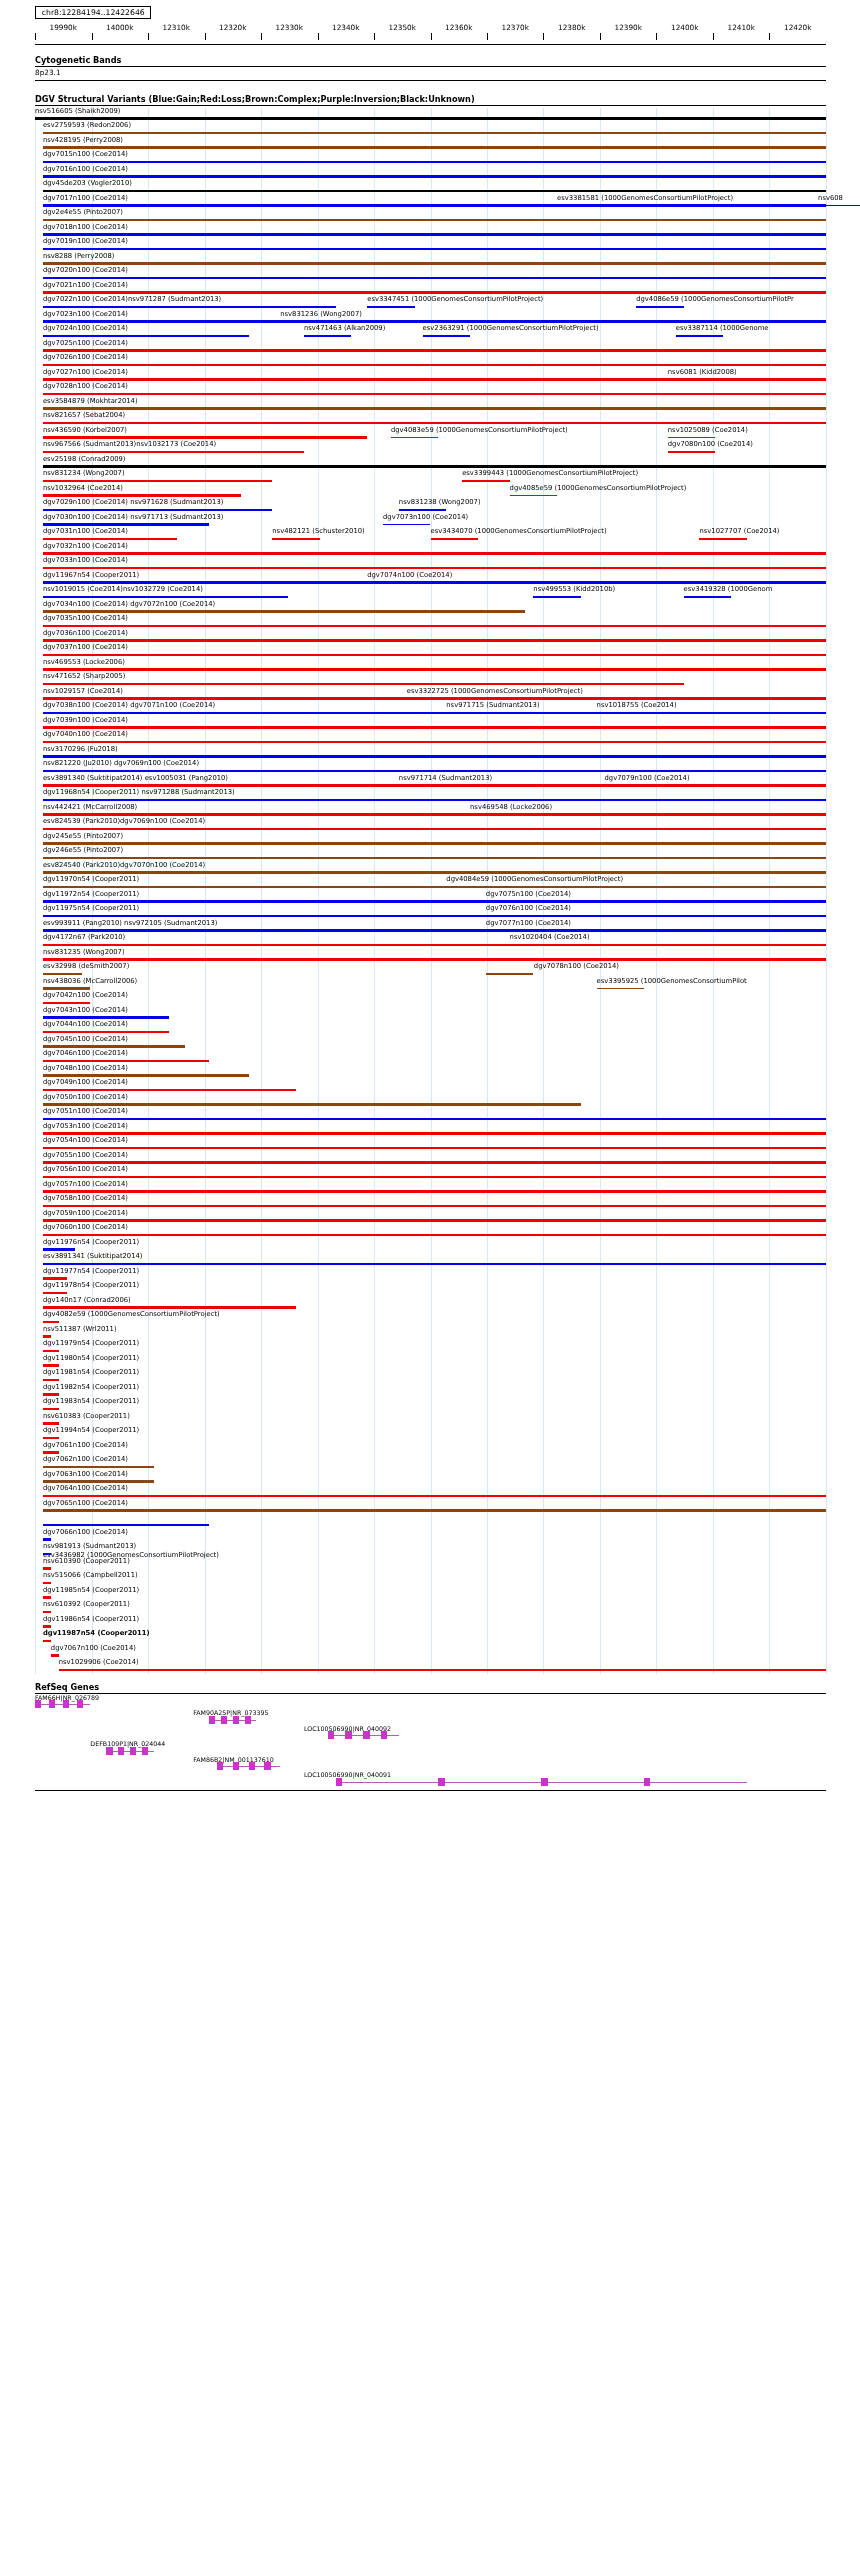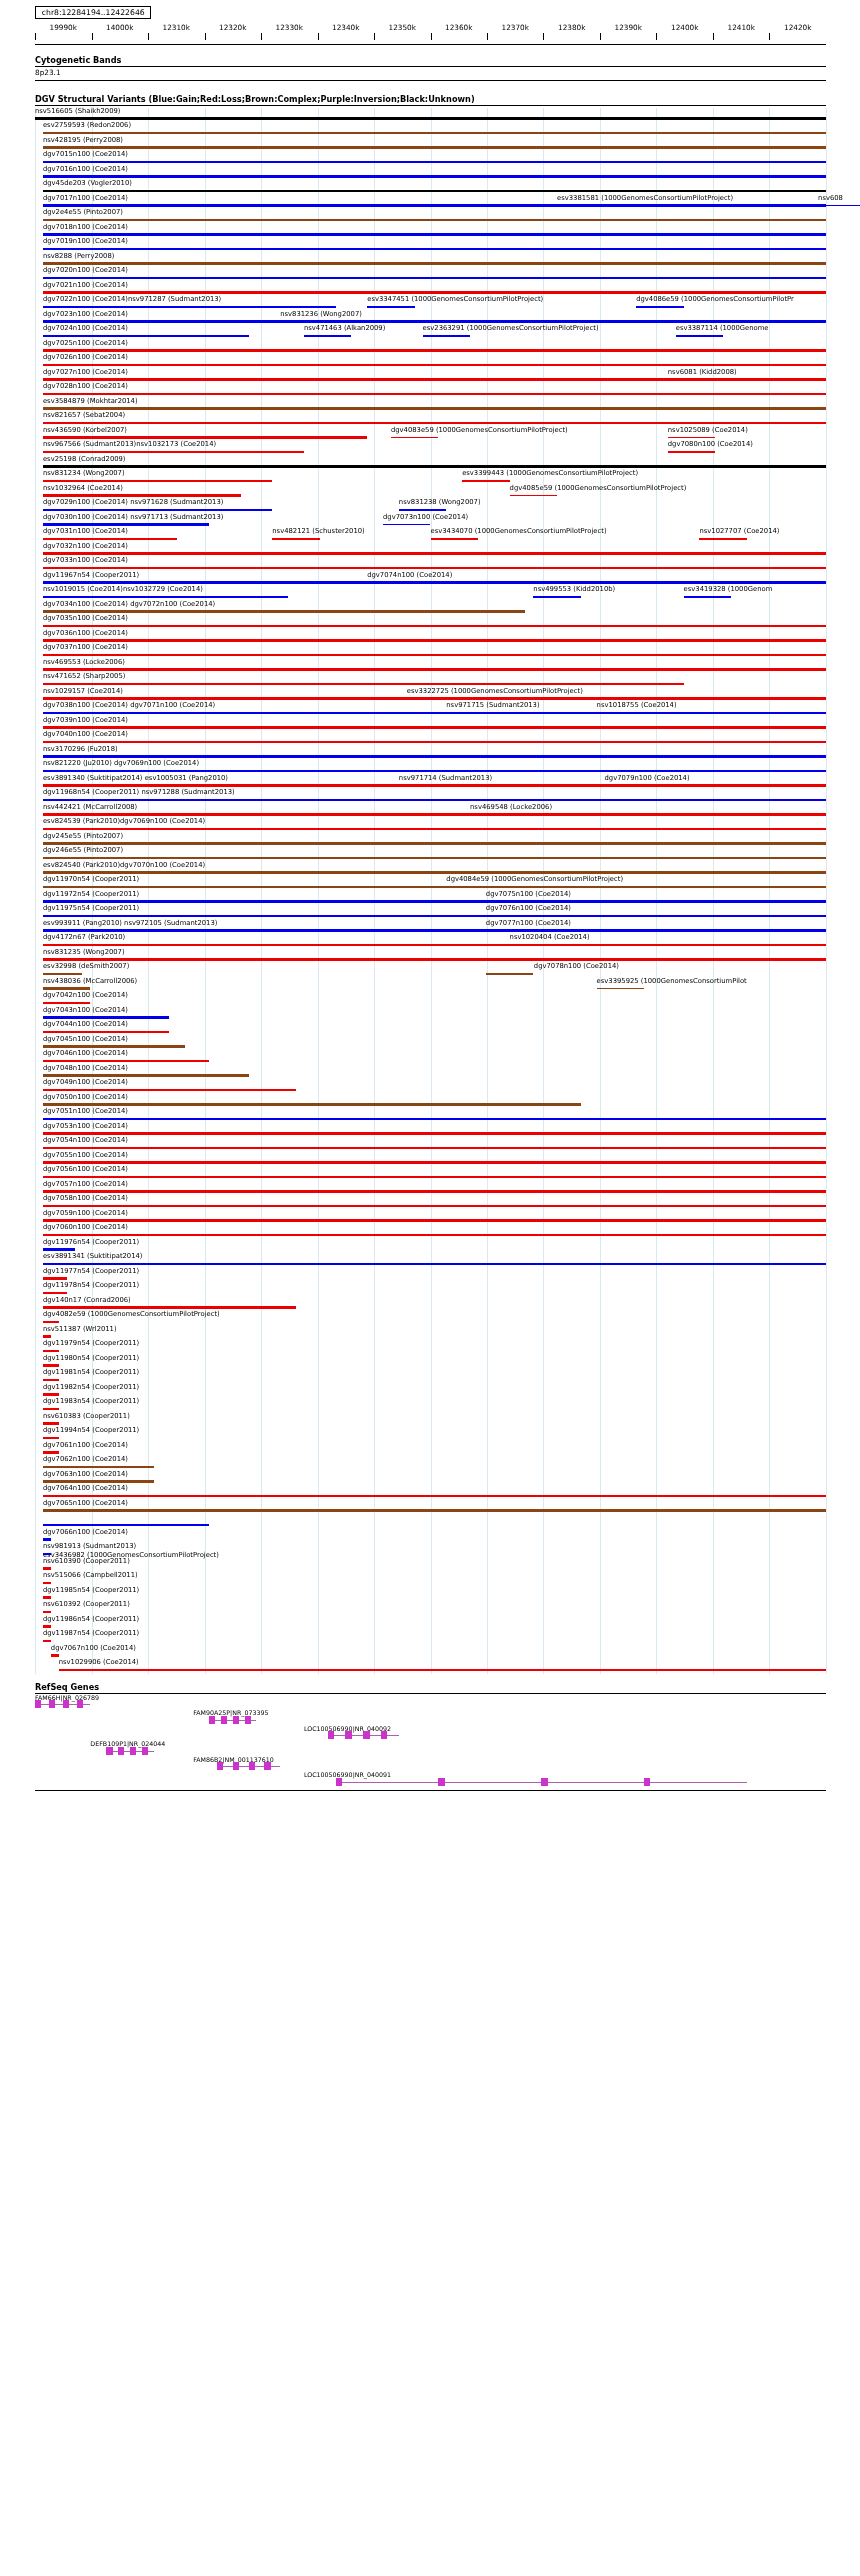--- a/index.html
+++ b/index.html
@@ -715,21 +715,21 @@
       </div>
       <div class="row">
         <div class="lbl" style="left: 1%;">nsv610392 (Cooper2011)</div>
         <div class="bar red" style="left: 1%; width: 1%;"></div>
       </div>
       <div class="row">
         <div class="lbl" style="left: 1%;">dgv11986n54 (Cooper2011)</div>
         <div class="bar red" style="left: 1%; width: 1%;"></div>
       </div>
       <div class="row">
-        <div class="lbl" style="left: 1%;">dgv11987n54 (Cooper2011)</div>
+        <div class="lbl" style="left: 1%; font-weight: bold;">dgv11987n54 (Cooper2011)</div>
         <div class="bar red" style="left: 1%; width: 1%;"></div>
       </div>
       <div class="row">
         <div class="lbl" style="left: 2%;">dgv7067n100 (Coe2014)</div>
         <div class="bar red" style="left: 2%; width: 1%;"></div>
       </div>
       <div class="row">
         <div class="lbl" style="left: 3%;">nsv1029906 (Coe2014)</div>
         <div class="bar red" style="left: 3%; width: 97%;"></div>
       </div>

